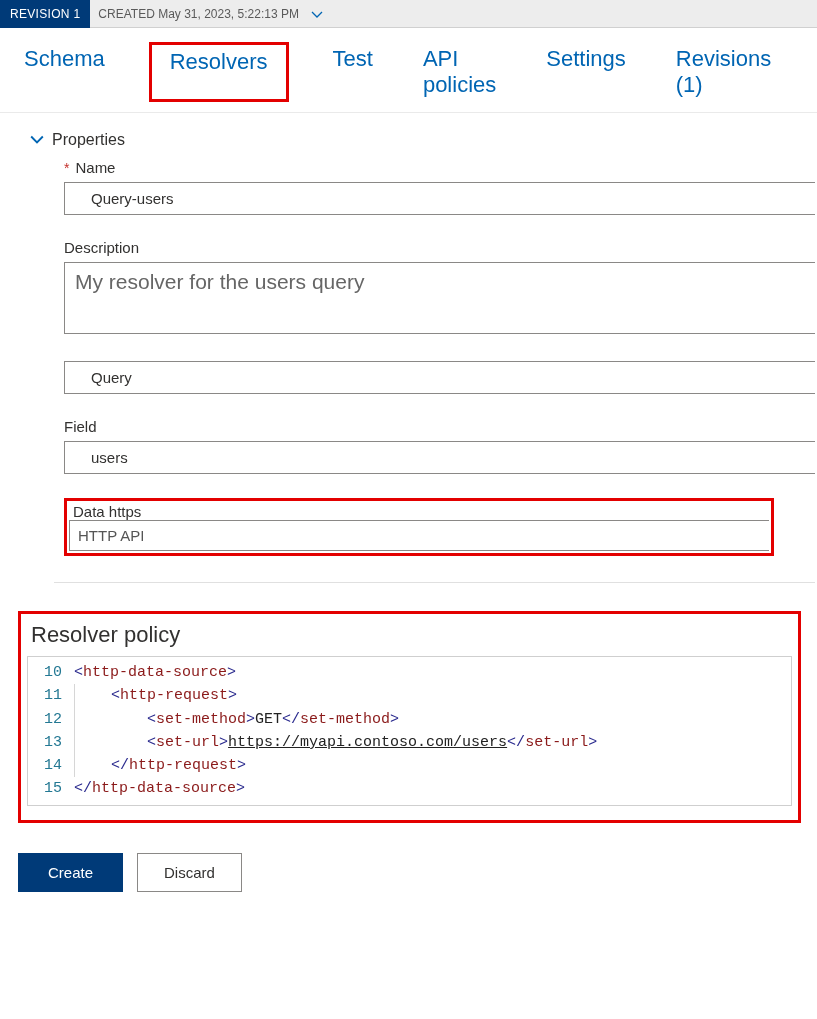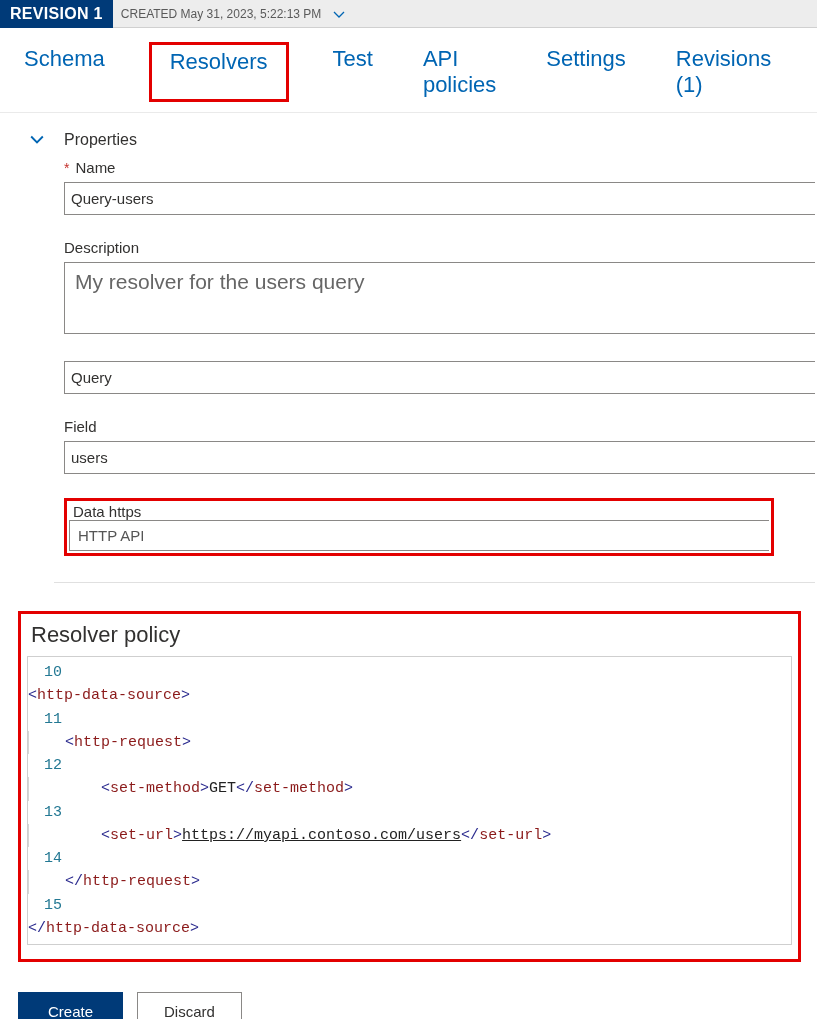--- a/index.html
+++ b/index.html
@@ -14,22 +14,22 @@
   .top-bar {
     display: flex;
     align-items: center;
     background: #ededed;
     border-bottom: 1px solid #d0d0d0;
     height: 28px;
   }
   .revision-badge {
     background: #003a78;
     color: #fff;
-    font-weight: 700;
-    font-size: 16px;
+    font-weight: 400;
+    font-size: 12px;
     padding: 0 10px;
     line-height: 28px;
     letter-spacing: .3px;
   }
   .created-text {
     color: #5a5a5a;
     font-size: 12px;
     padding-left: 8px;
     display: flex;
     align-items: center;
@@ -57,39 +57,39 @@
     border: 3px solid #e30000;
     padding: 4px 18px;
   }
 
   .panel {
     padding: 18px 2px 0 30px;
   }
   .section-head {
     display: flex;
     align-items: center;
-    gap: 20px;
+    gap: 8px;
     font-size: 16px;
     color: #323130;
     margin-bottom: 10px;
     cursor: pointer;
   }
   .chev-open {
     color: #0065b3;
     display:inline-flex;
   }
   .form-block { padding-left: 34px; margin-bottom: 24px; }
   .lbl-row { display:flex; align-items:baseline; gap:6px; margin-bottom:6px; margin-top:6px;}
   .req { color:#c4302b; }
   .lbl { font-size: 15px; color:#323130; }
   .text-input {
     width: 100%;
     border: 1px solid #8a8886;
     border-right: none;
-    padding: 7px 6px;
+    padding: 7px 26px;
     font-size: 15px;
     background: #fff;
     color:#323130;
   }
   .text-area {
     width: 100%;
     border: 1px solid #8a8886;
     border-right:none;
     padding: 7px 10px;
     font-size: 21px;
@@ -128,21 +128,21 @@
     margin: 4px 0 8px 4px;
   }
   .code-box {
     border:1px solid #cfcfcf;
     font-family: Consolas, "Courier New", monospace;
     font-size: 15px;
     line-height: 1.55;
     padding: 4px 0;
     background:#fff;
   }
-  .code-line { display:flex;flex-direction:column; }
+  .code-line { display:flex; }
   .gutter {
     width: 46px;
     text-align: right;
     color:#237893;
     padding-right: 12px;
     user-select:none;
   }
   .guide {
     border-left:1px solid #d6d6d6;
     padding-left: 0;

